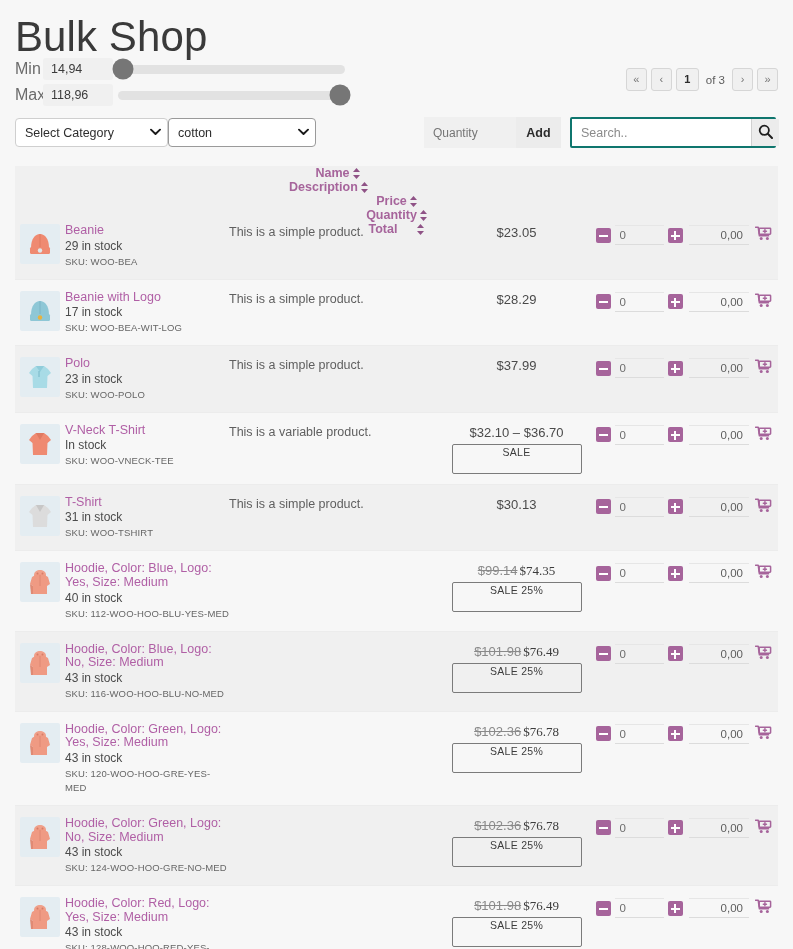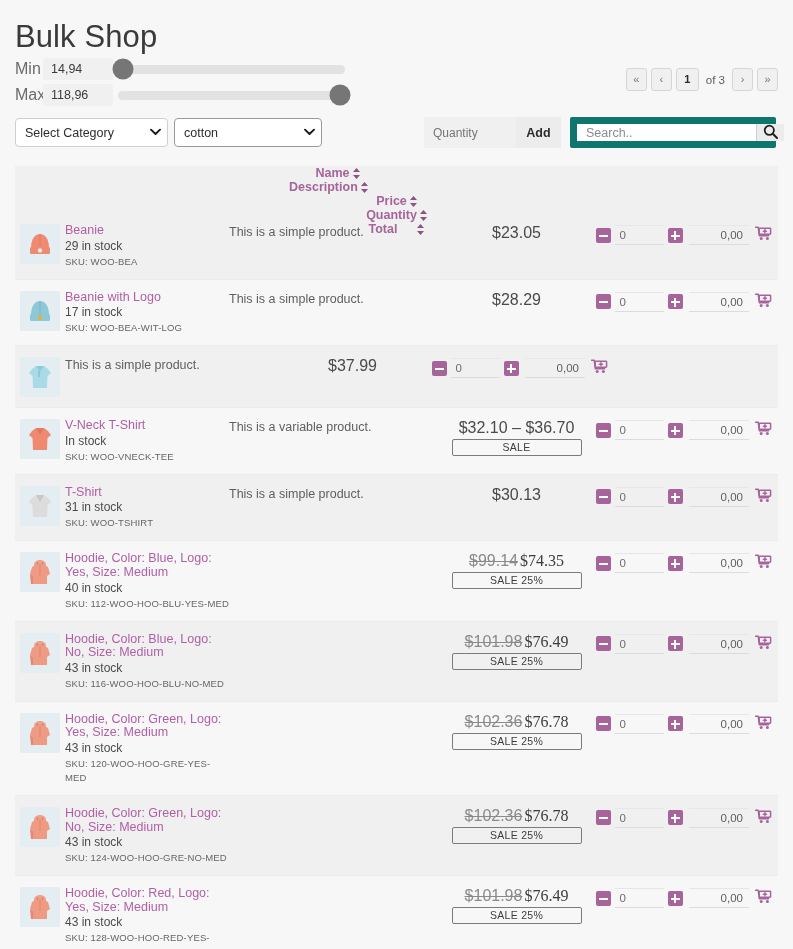--- a/index.html
+++ b/index.html
@@ -9,21 +9,21 @@
     background: #f7f7f7;
     font-family: "Liberation Sans", sans-serif;
     color: #444;
     overflow: hidden;
   }
   .page { width: 793px; height: 949px; position: relative; background: #f7f7f7; }
 
   
   .page-title {
     position: absolute; left: 15px; top: -2px;
-    font-size: 31px; font-weight: 400; color: #3a3a3a;
+    font-size: 42px; font-weight: 400; color: #3a3a3a;
     letter-spacing: 0.1px; line-height: 46px; margin-top: 16px;
   }
 
   
   .filters { position: absolute; left: 15px; top: 58px; width: 330px; }
   .slider-row { display: flex; align-items: center; height: 22px; margin-bottom: 4px; }
   .slider-label {
     width: 28px; font-size: 16px; color: #6b6b6b; flex: none;
     line-height: 22px;
   }
@@ -35,21 +35,21 @@
   }
   .slider-track {
     position: relative; height: 9px; border-radius: 5px;
     background: #e2e2e2; flex: 1 1 auto;
   }
   .slider-knob {
     position: absolute; top: 50%; width: 21px; height: 21px;
     border-radius: 50%; background: #767676; transform: translate(-50%,-50%);
   }
 
-  .selects { position: absolute; left: 15px; top: 118px; display: flex; gap: 6px; }
+  .selects { position: absolute; left: 15px; top: 118px; display: flex; }
   .sel {
     position: relative; height: 29px; background: #fff;
     border: 1px solid #cfcfcf; border-radius: 4px;
     font-size: 12.5px; color: #2d2d2d;
     display: flex; align-items: center; padding: 0 26px 0 9px;
   }
   .sel.cat { width: 153px; }
   .sel.tag { width: 148px; border-color: #9a9a9a; }
   .sel .chev {
     position: absolute; right: 8px; top: 50%; transform: translateY(-55%);
@@ -80,21 +80,21 @@
     font-size: 12px; color: #8d8d8d; padding: 0 9px;
     font-family: "Liberation Sans", sans-serif;
   }
   .add-btn {
     width: 45px; background: #ececec; border: none;
     font-size: 12.5px; font-weight: bold; color: #2c2c2c;
     font-family: "Liberation Sans", sans-serif; cursor: pointer;
   }
   .search-wrap {
     margin-left: 9px; display: flex; align-items: stretch;
-    width: 206px; border: 7px solid #0f766e; border-radius: 2px; background: #fff;
+    width: 206px; border: 2px solid #0f766e; border-radius: 2px; background: #fff;
   }
   .search-input {
     flex: 1 1 auto; border: none; outline: none; background: transparent;
     font-size: 12.5px; color: #3a3a3a; padding: 0 9px;
     font-family: "Liberation Sans", sans-serif;
   }
   .search-input::placeholder { color: #8b8b8b; }
   .search-btn {
     width: 44px; background: #ececec; border: none; border-left: 1px solid #d0d0d0;
     display: flex; align-items: center; justify-content: center; cursor: pointer;
@@ -143,25 +143,25 @@
   .p-name {
     font-size: 12.5px; color: #b05fa5; line-height: 13.6px;
     text-decoration: none; display: block; margin-bottom: 1px;
   }
   .p-stock { font-size: 12px; color: #4b4b4b; line-height: 15px; }
   .p-sku   { font-size: 9.5px; color: #666; line-height: 14px; letter-spacing: 0.15px; margin-top: 1px; }
 
   .p-desc { font-size: 12.5px; color: #5f5f5f; line-height: 15px; padding-top: 1px; }
 
   .price-cell { padding-top: 1px; }
-  .price-line { font-size: 16px; color: #4a4a4a; line-height: 15px; }
+  .price-line { font-size: 13px; color: #4a4a4a; line-height: 15px; }
   .price-old { text-decoration: line-through; color: #8a8a8a; margin-right: 2px; }
   .price-new { color: #3c3c3c; font-weight: normal; font-family: Liberation Serif, serif; }
   .sale-badge {
-    display: block; margin: 4px auto 0; width: 130px; height: 17px;
+    display: block; margin: 4px auto 0; width: 130px; height: 30px;
     border: 1px solid #7b7b7b; border-radius: 2px; background: transparent;
     font-size: 10.5px; color: #3d3d3d; line-height: 15px; text-align: center;
     letter-spacing: 0.3px;
   }
 
   .qty-cell { display: flex; align-items: center; justify-content: center; gap: 0; padding-top: 1px; }
   .step-btn {
     width: 15px; height: 15px; border-radius: 2px; background: #a6649b;
     position: relative; flex: none; cursor: pointer;
   }
@@ -393,20 +393,25 @@
         <div class="row odd">
           <div class="col-img">
             <div class="thumb">
               <svg width="40" height="40" viewBox="0 0 40 40">
                 <path d="M12 12 L16 9 L24 9 L28 12 L31 16 L27.5 19 L27 31 L13 31 L12.5 19 L9 16 Z" fill="#a8dbe6"></path>
                 <path d="M16 9 L20 15 L24 9" fill="#8fccda"></path>
                 <path d="M19 14 L19 20" stroke="#6fb3c4" stroke-width="0.9"></path>
               </svg>
             </div>
           </div>
+          <div class="col-name">
+            <a class="p-name" href="#">Polo</a>
+            <div class="p-stock">23 in stock</div>
+            <div class="p-sku">SKU: WOO-POLO</div>
+          </div>
           <div class="col-desc">
             <div class="p-desc">This is a simple product.</div>
           </div>
           <div class="col-price price-cell">
             <div class="price-line">$37.99</div>
           </div>
           <div class="col-qty qty-cell">
             <div class="step-btn minus"></div>
             <input class="qty-input" value="0" style="">
             <div class="step-btn plus"></div>

